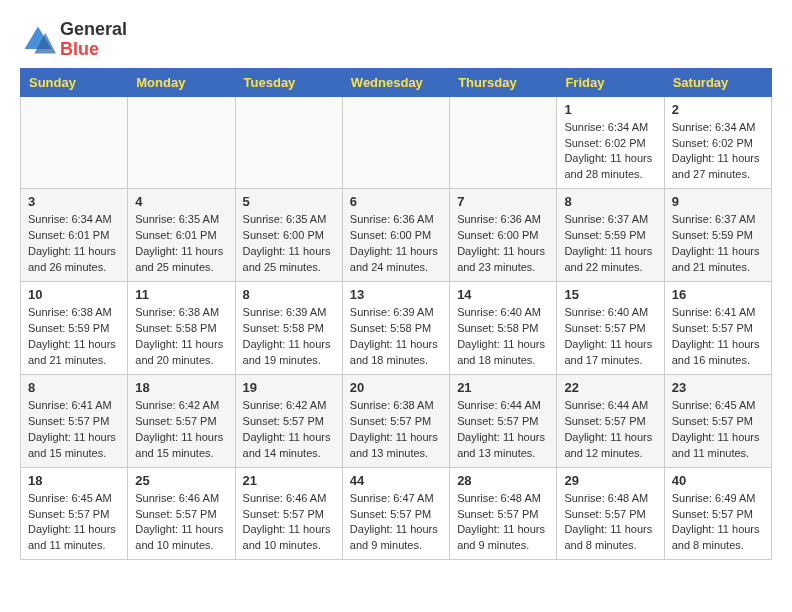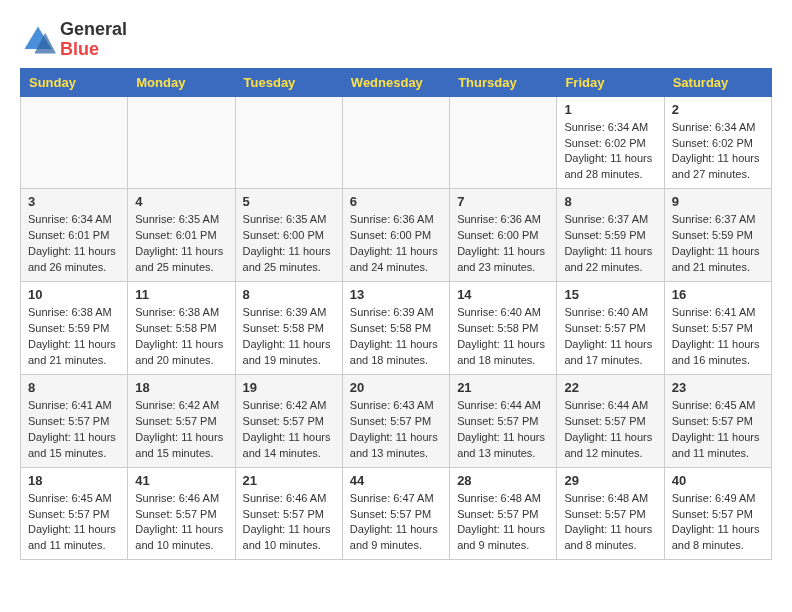--- a/index.html
+++ b/index.html
@@ -242,21 +242,21 @@
 Daylight: 11 hours and 15 minutes.</div>
         </td>
         <td>
           <span class="day-num">19</span>
           <div class="day-info">Sunrise: 6:42 AM
 Sunset: 5:57 PM
 Daylight: 11 hours and 14 minutes.</div>
         </td>
         <td>
           <span class="day-num">20</span>
-          <div class="day-info">Sunrise: 6:43 AM
+          <div class="day-info">Sunrise: 6:38 AM
 Sunset: 5:57 PM
 Daylight: 11 hours and 13 minutes.</div>
         </td>
         <td>
           <span class="day-num">21</span>
           <div class="day-info">Sunrise: 6:44 AM
 Sunset: 5:57 PM
 Daylight: 11 hours and 13 minutes.</div>
         </td>
         <td>
@@ -273,21 +273,21 @@
         </td>
       </tr>
       <tr>
         <td>
           <span class="day-num">18</span>
           <div class="day-info">Sunrise: 6:45 AM
 Sunset: 5:57 PM
 Daylight: 11 hours and 11 minutes.</div>
         </td>
         <td>
-          <span class="day-num">41</span>
+          <span class="day-num">25</span>
           <div class="day-info">Sunrise: 6:46 AM
 Sunset: 5:57 PM
 Daylight: 11 hours and 10 minutes.</div>
         </td>
         <td>
           <span class="day-num">21</span>
           <div class="day-info">Sunrise: 6:46 AM
 Sunset: 5:57 PM
 Daylight: 11 hours and 10 minutes.</div>
         </td>

